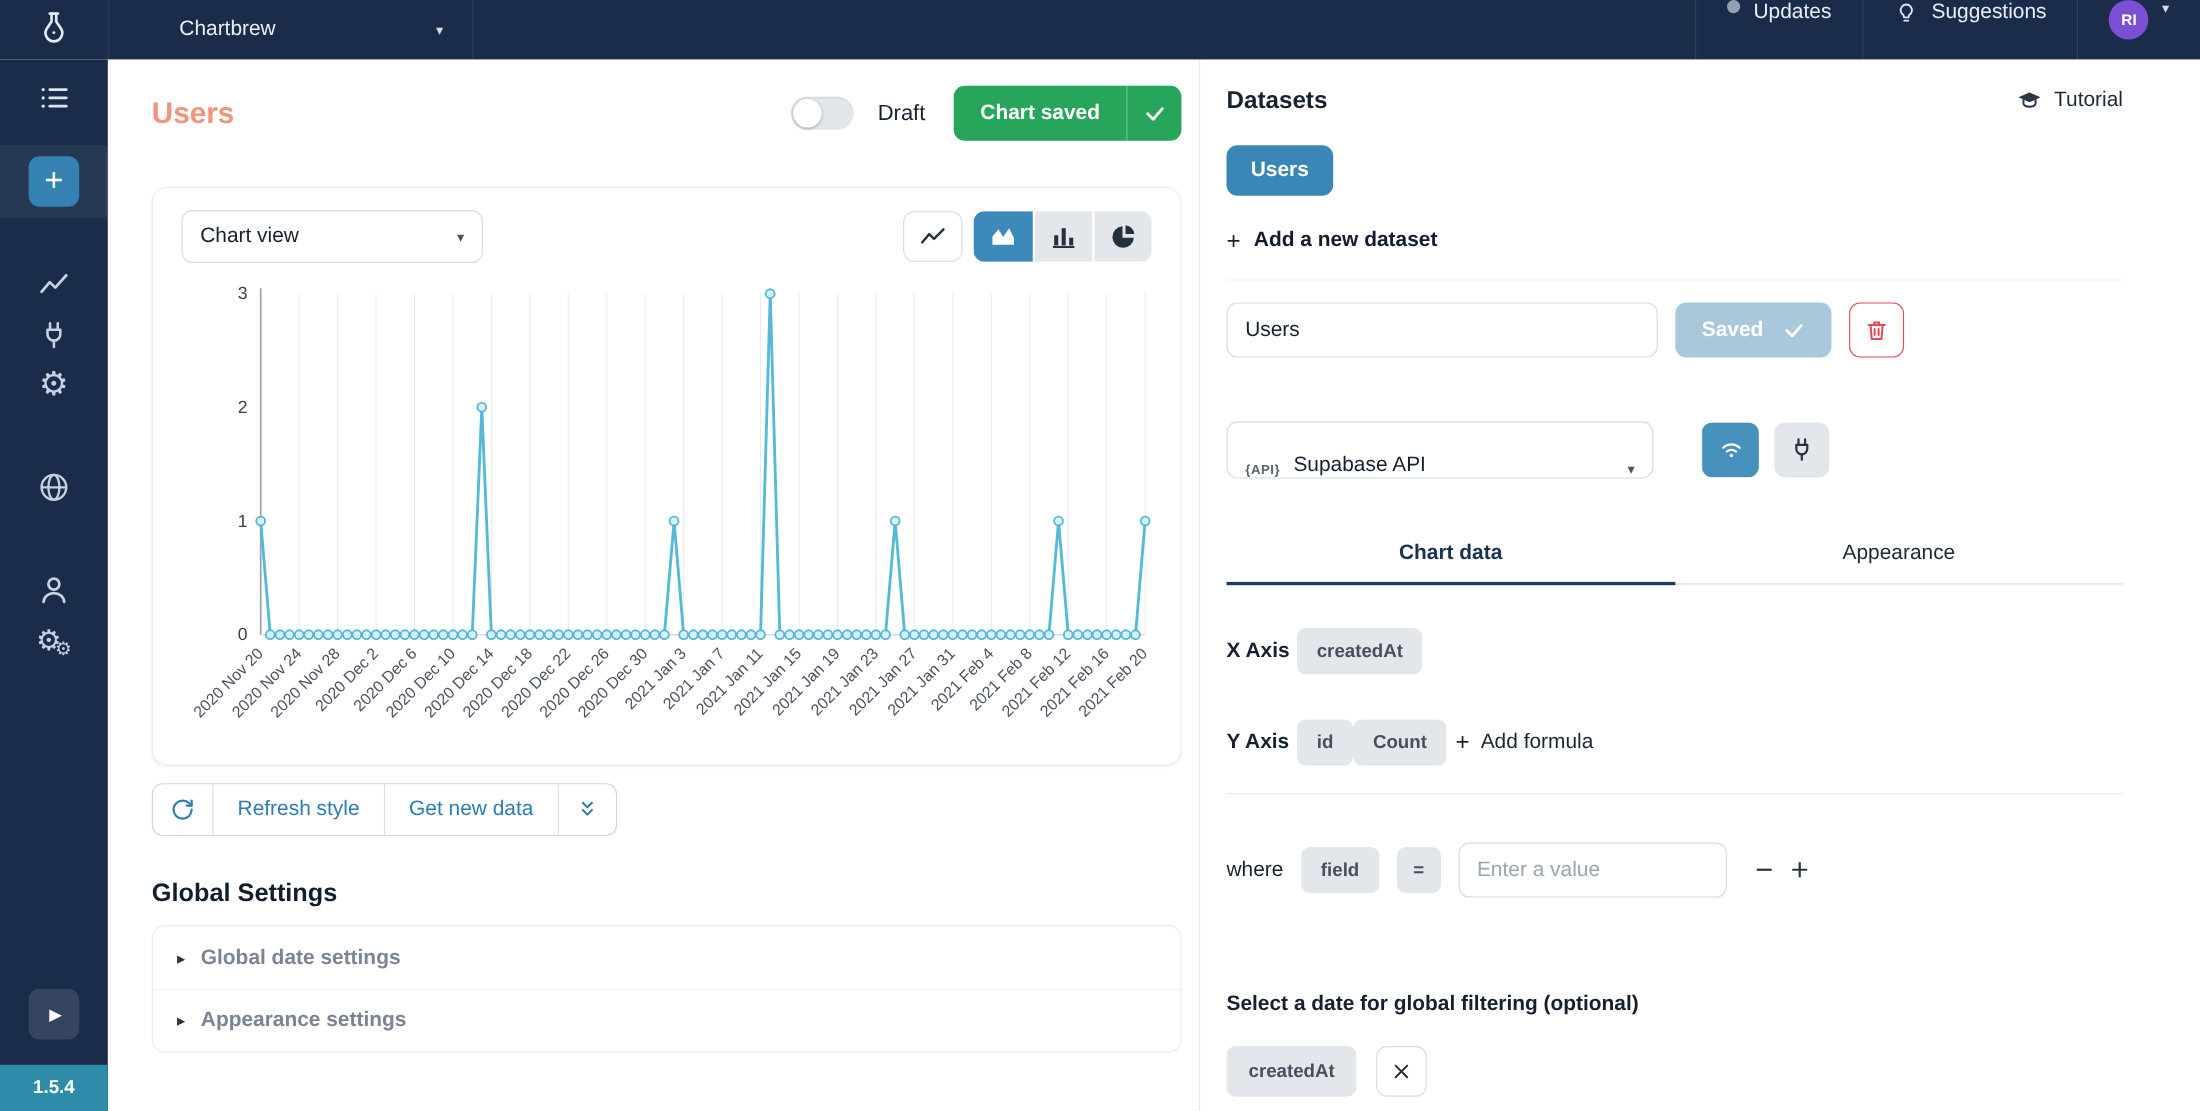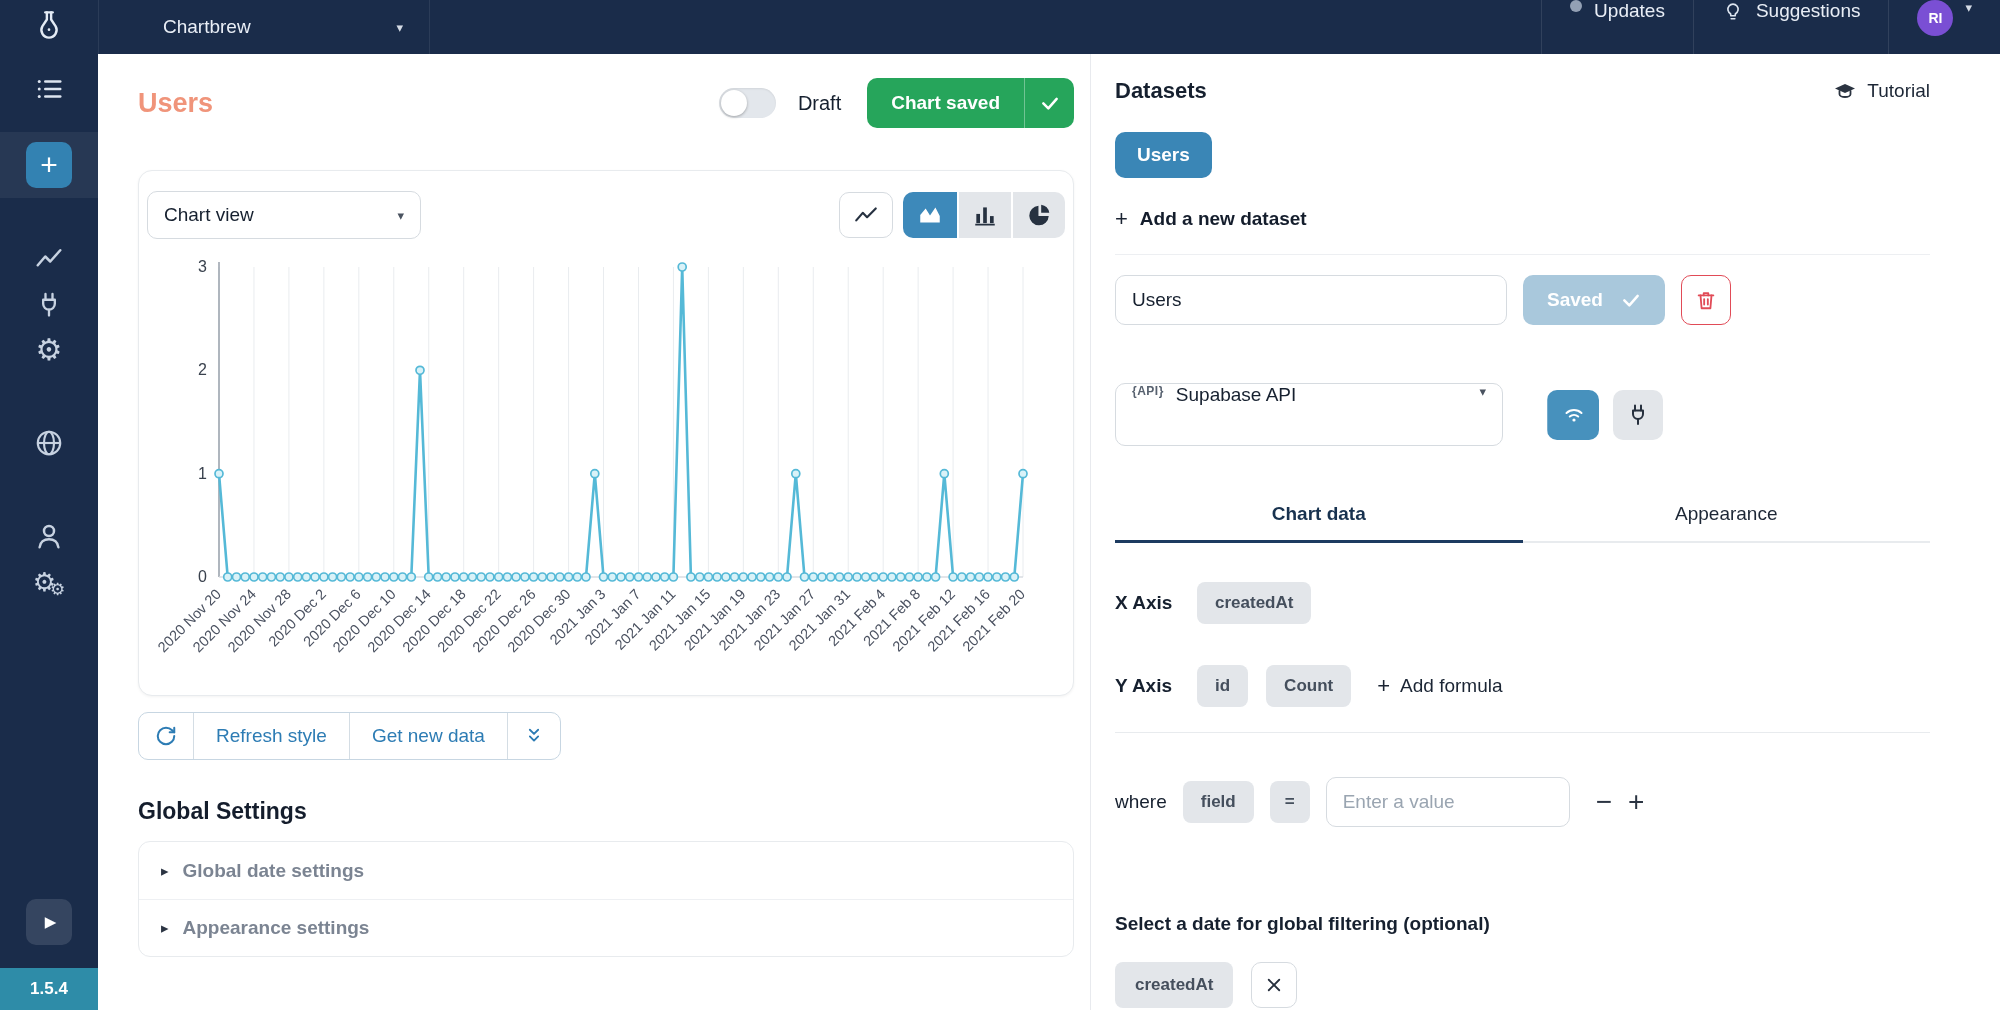--- a/index.html
+++ b/index.html
@@ -46,21 +46,21 @@
         box-shadow:0 1px 3px rgba(0,0,0,.3)}
   .draft-label{margin:0 26px 0 22px;font-size:20px}
   .saved-btn{height:50px;background:#26a55b;border:none;border-radius:10px;display:flex;align-items:center;
              color:#fff;font-weight:bold;font-size:19px;cursor:pointer;padding:0;overflow:hidden;
              font-family:inherit}
   .saved-btn .txt{padding:0 24px}
   .saved-btn .chk{width:50px;align-self:stretch;display:flex;align-items:center;justify-content:center;
                   border-left:1px solid rgba(255,255,255,.35)}
 
   .chart-card{margin-top:42px;height:526px;border:1px solid #e8ebee;border-radius:14px;background:#fff;
-              padding:20px 8px;box-shadow:0 1px 3px rgba(0,0,0,.05)}
+              padding:20px 26px;box-shadow:0 1px 3px rgba(0,0,0,.05)}
   .card-head{display:flex;align-items:center}
   .chart-view-dd{width:274px;height:48px;border:1px solid #d6dbe0;border-radius:10px;display:flex;
                  align-items:center;padding:0 16px;font-size:19px;cursor:pointer;background:#fff}
   .chart-view-dd .caret{margin-left:auto;color:#4a5360;opacity:1}
   .type-buttons{margin-left:auto;display:flex;gap:10px;align-items:center}
   .type-btn{width:54px;height:46px;display:flex;align-items:center;justify-content:center;cursor:pointer;color:#263140}
   .type-btn.single{border:1px solid #d6dbe0;border-radius:10px;background:#fff}
   .type-group{display:flex;border-radius:10px;overflow:hidden}
   .type-group .type-btn{background:#e3e6ea}
   .type-group .type-btn + .type-btn{border-left:2px solid #fff}
@@ -97,37 +97,37 @@
   .panel-hr{margin-top:22px;border:none;border-top:1px solid #edeff2}
   .name-row{margin-top:20px;display:flex;align-items:center;gap:16px}
   .text-input{height:50px;border:1px solid #d6dbe0;border-radius:10px;padding:0 16px;font-size:19px;
               color:#16202f;font-family:inherit;outline:none}
   .name-input{width:392px}
   .saved-chip-btn{height:50px;padding:0 24px;background:#a9c8dc;border:none;border-radius:10px;color:#fff;
                   font-weight:bold;font-size:19px;display:flex;align-items:center;gap:18px;cursor:default;font-family:inherit}
   .trash-btn{width:50px;height:50px;border:1.5px solid #e14b57;border-radius:10px;background:#fff;color:#e14b57;
              display:flex;align-items:center;justify-content:center;cursor:pointer}
   .api-row{margin-top:58px;display:flex;align-items:center}
-  .conn-dd{width:388px;height:63px;border:1px solid #d6dbe0;border-radius:10px;display:flex;align-items:flex-start;
+  .conn-dd{width:388px;height:52px;border:1px solid #d6dbe0;border-radius:10px;display:flex;align-items:flex-end;
            padding:0 16px;cursor:pointer;background:#fff}
   .conn-badge{font-size:12px;font-weight:bold;color:#57616f;letter-spacing:.5px}
   .conn-name{margin-left:12px;font-size:19px}
   .conn-dd .caret{margin-left:auto;color:#4a5360;opacity:1}
   .request-btn{margin-left:44px;height:50px;display:flex;align-items:stretch;background:#2f80b0;border:none;
                border-radius:10px;overflow:hidden;color:#fff;cursor:pointer;padding:0;font-family:inherit}
   .request-btn .txt{display:flex;align-items:center;padding:0 24px;font-size:19px;font-weight:bold}
   .request-btn .wifi{width:52px;display:flex;align-items:center;justify-content:center;background:#4791bd;
                      border-left:1px solid rgba(255,255,255,.25)}
   .plug-btn{margin-left:14px;width:50px;height:50px;border:none;border-radius:10px;background:#e3e6ea;color:#27303e;
             display:flex;align-items:center;justify-content:center;cursor:pointer}
   .tabs{margin-top:57px;display:flex;border-bottom:2px solid #e8ebee}
   .tab{flex:1;text-align:center;padding-bottom:16px;font-size:19px;cursor:pointer;position:relative;color:#1d2736}
   .tab.active{font-weight:bold;color:#18324f}
   .tab.active::after{content:"";position:absolute;left:0;right:0;bottom:-2px;height:3px;background:#1d3b60}
-  .axis-row{display:flex;align-items:center;gap:18px}
+  .axis-row{display:flex;align-items:center;}
   .axis-row.x{margin-top:39px}
   .axis-row.y{margin-top:41px}
   .axis-label{font-size:19px;font-weight:bold;width:64px}
   .chip{background:#e3e6ea;border:none;border-radius:8px;padding:11px 18px;font-size:17px;font-weight:bold;
         color:#454f5d;cursor:pointer;font-family:inherit}
   .chip.op{padding:11px 15px}
   .add-formula{display:flex;align-items:center;gap:10px;font-size:19px;color:#1b2534;cursor:pointer;margin-left:8px}
   .divider2{margin-top:25px;border:none;border-top:1px solid #e8ebee}
   .where-row{margin-top:44px;display:flex;align-items:center;gap:16px}
   .where-label{font-size:19px}

